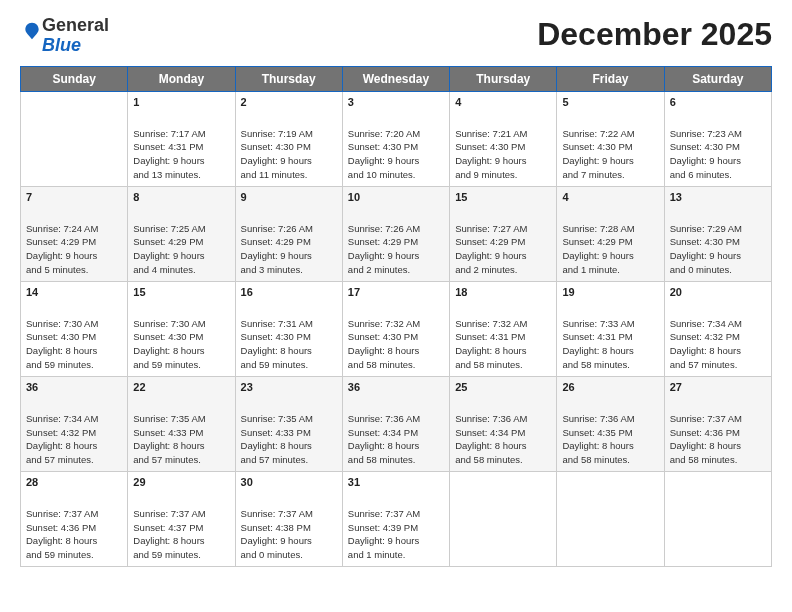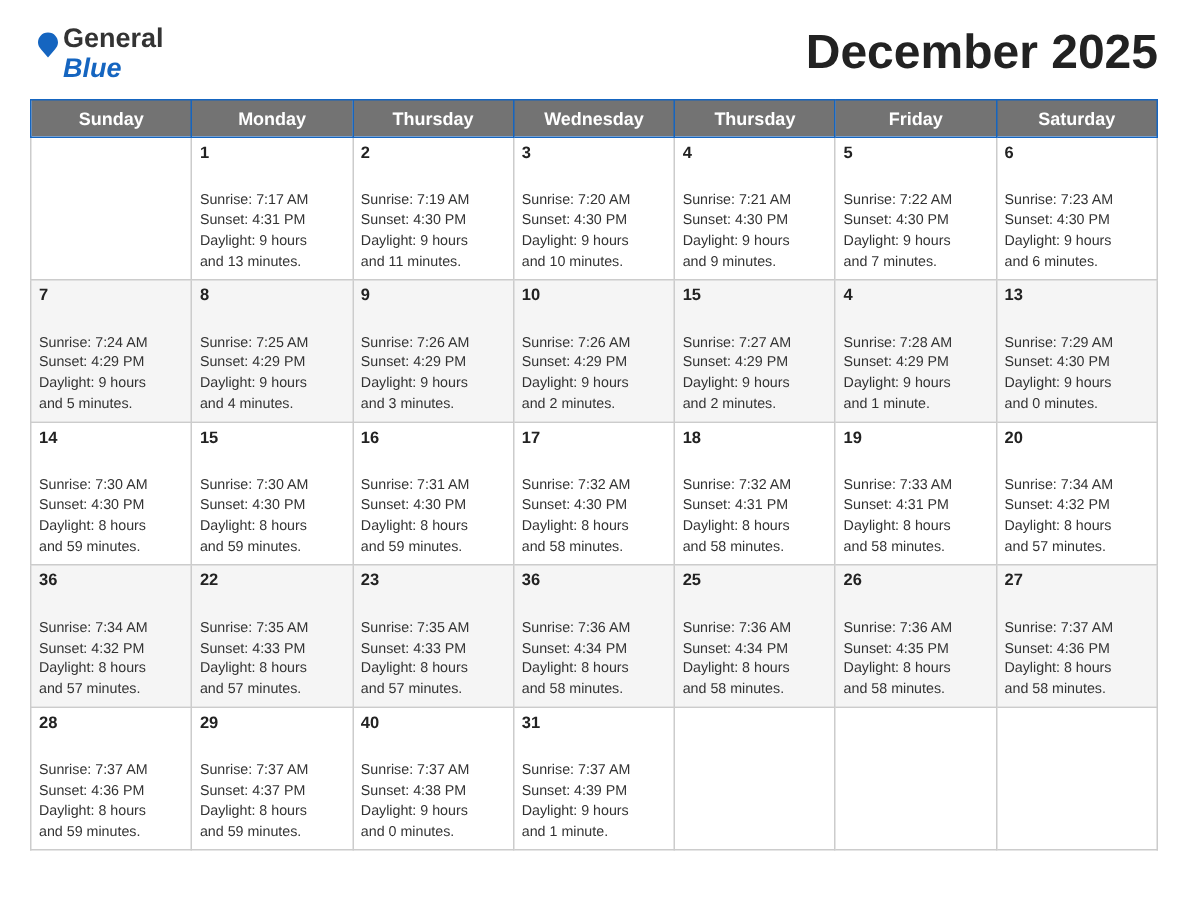--- a/index.html
+++ b/index.html
@@ -249,21 +249,21 @@
         <tr>
           <td>
             <div class="day-num">28</div>
             <div class="day-info">Sunrise: 7:37 AM<br>Sunset: 4:36 PM<br>Daylight: 8 hours<br>and 59 minutes.</div>
           </td>
           <td>
             <div class="day-num">29</div>
             <div class="day-info">Sunrise: 7:37 AM<br>Sunset: 4:37 PM<br>Daylight: 8 hours<br>and 59 minutes.</div>
           </td>
           <td>
-            <div class="day-num">40</div>
+            <div class="day-num">30</div>
             <div class="day-info">Sunrise: 7:37 AM<br>Sunset: 4:38 PM<br>Daylight: 9 hours<br>and 0 minutes.</div>
           </td>
           <td>
             <div class="day-num">31</div>
             <div class="day-info">Sunrise: 7:37 AM<br>Sunset: 4:39 PM<br>Daylight: 9 hours<br>and 1 minute.</div>
           </td>
           <td class="empty-cell"></td>
           <td class="empty-cell"></td>
           <td class="empty-cell"></td>
         </tr>

